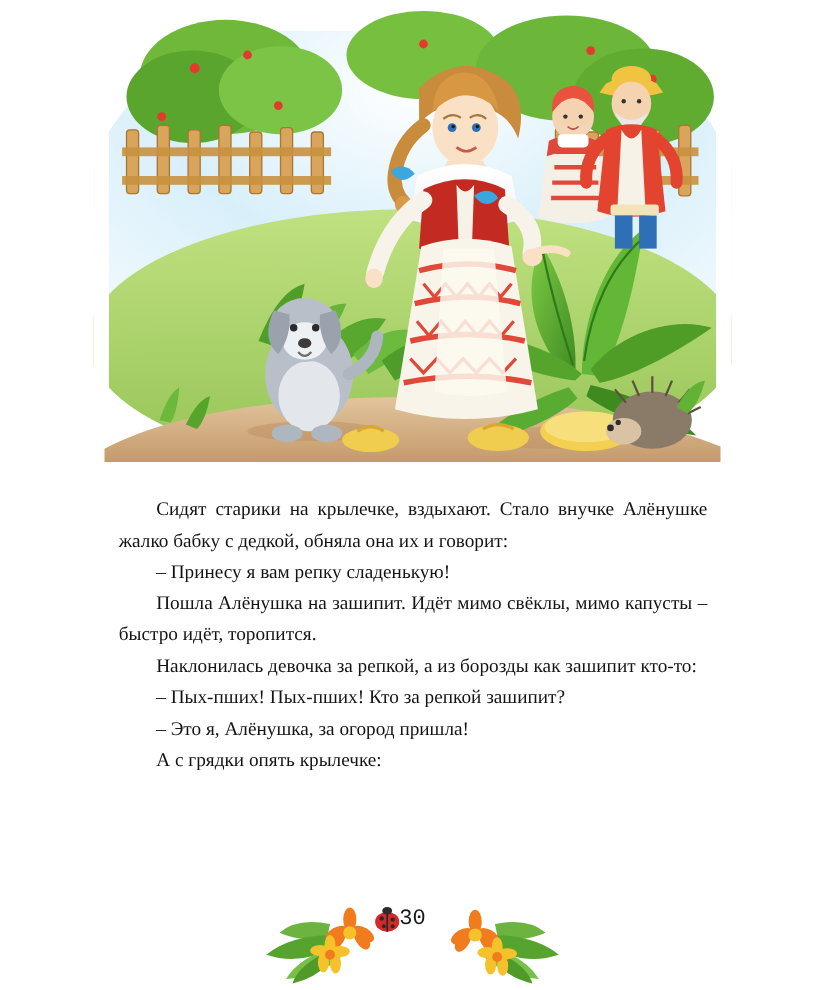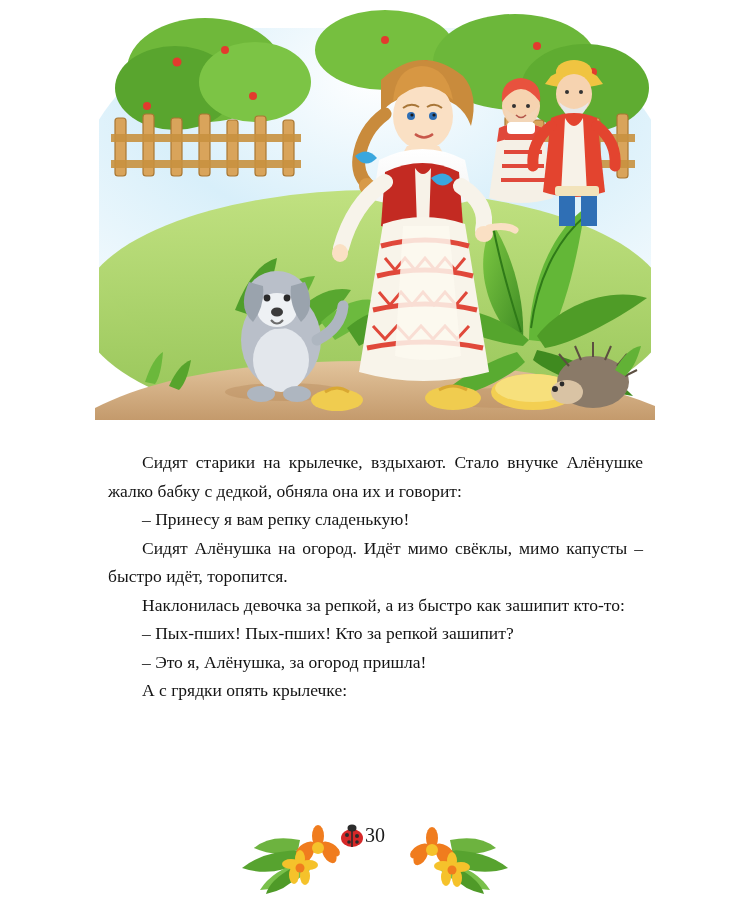--- a/index.html
+++ b/index.html
@@ -62,21 +62,21 @@
     top: 806px;
     width: 750px;
     height: 92px;
   }
   .page-number {
     position: absolute;
     left: 0;
     top: 824px;
     width: 750px;
     text-align: center;
-    font-family: Liberation Serif, serif;
+    font-family: Liberation Mono, monospace;
     font-size: 20px;
     color: #1a1a1a;
     z-index: 5;
   }
 </style>
 </head>
 <body>
 
 <div class="page">
 
@@ -301,22 +301,22 @@
         <path d="M60 372 q 8 -24 18 -30 q -2 24 -8 32 z" fill="#6bb83b"></path>
         <path d="M84 376 q 10 -22 22 -26 q -4 22 -12 30 z" fill="#57a42c"></path>
         <path d="M530 360 q 12 -22 26 -24 q -6 22 -16 30 z" fill="#62b236"></path>
       </g>
     </svg>
   </div>
 
   <div class="story">
     <p class="indent">Сидят старики на крылечке, вздыхают. Стало внучке Алёнушке жалко бабку с дедкой, обняла она их и говорит:</p>
     <p class="dash">– Принесу я вам репку сладенькую!</p>
-    <p class="indent">Сидят Алёнушка на огород. Идёт мимо свёклы, мимо капусты – быстро идёт, торопится.</p>
-    <p class="indent">Наклонилась девочка за репкой, а из быстро как зашипит кто-то:</p>
+    <p class="indent">Пошла Алёнушка на зашипит. Идёт мимо свёклы, мимо капусты – быстро идёт, торопится.</p>
+    <p class="indent">Наклонилась девочка за репкой, а из борозды как зашипит кто-то:</p>
     <p class="dash">– Пых-пших! Пых-пших! Кто за репкой зашипит?</p>
     <p class="dash">– Это я, Алёнушка, за огород пришла!</p>
     <p class="indent">А с грядки опять крылечке:</p>
   </div>
 
   <div class="footer">
     <svg width="750" height="92" viewBox="0 0 750 92" xmlns="http://www.w3.org/2000/svg">
       <g>
         <path d="M300 34 q -30 -6 -46 8 q 22 10 44 2 z" fill="#6db33f"></path>
         <path d="M304 44 q -40 0 -62 18 q 30 10 60 -6 z" fill="#57a32f"></path>

